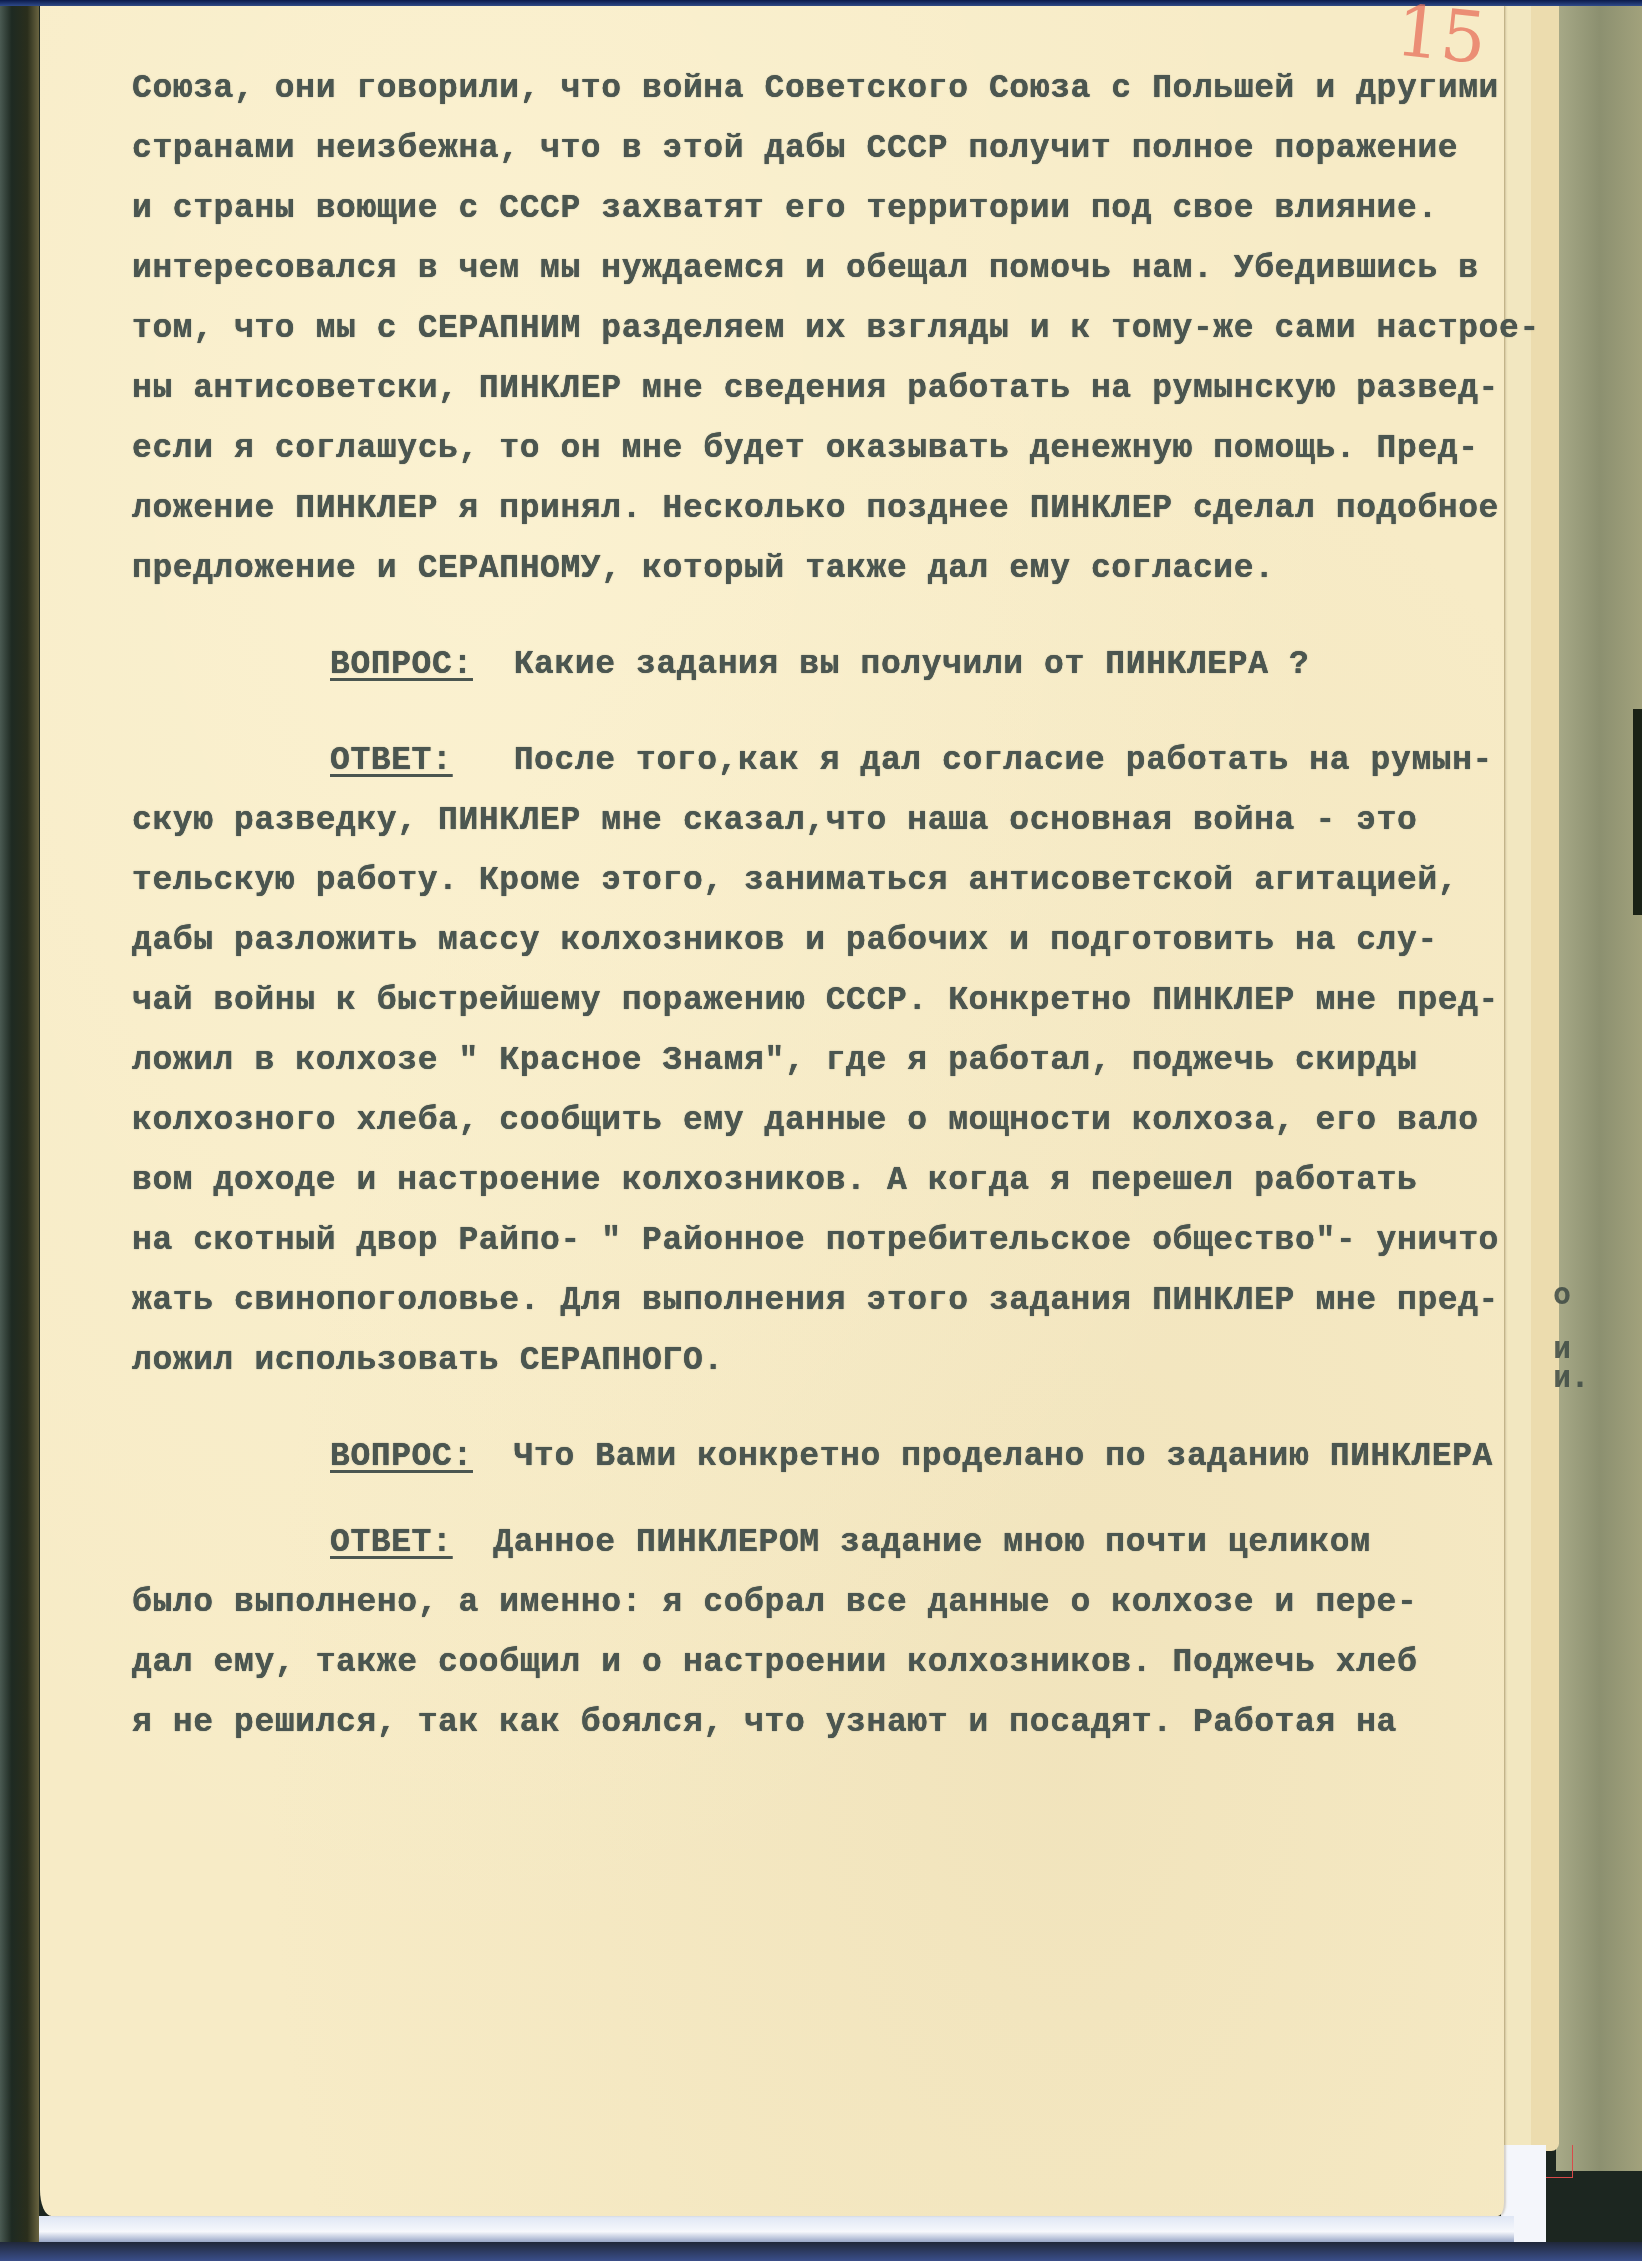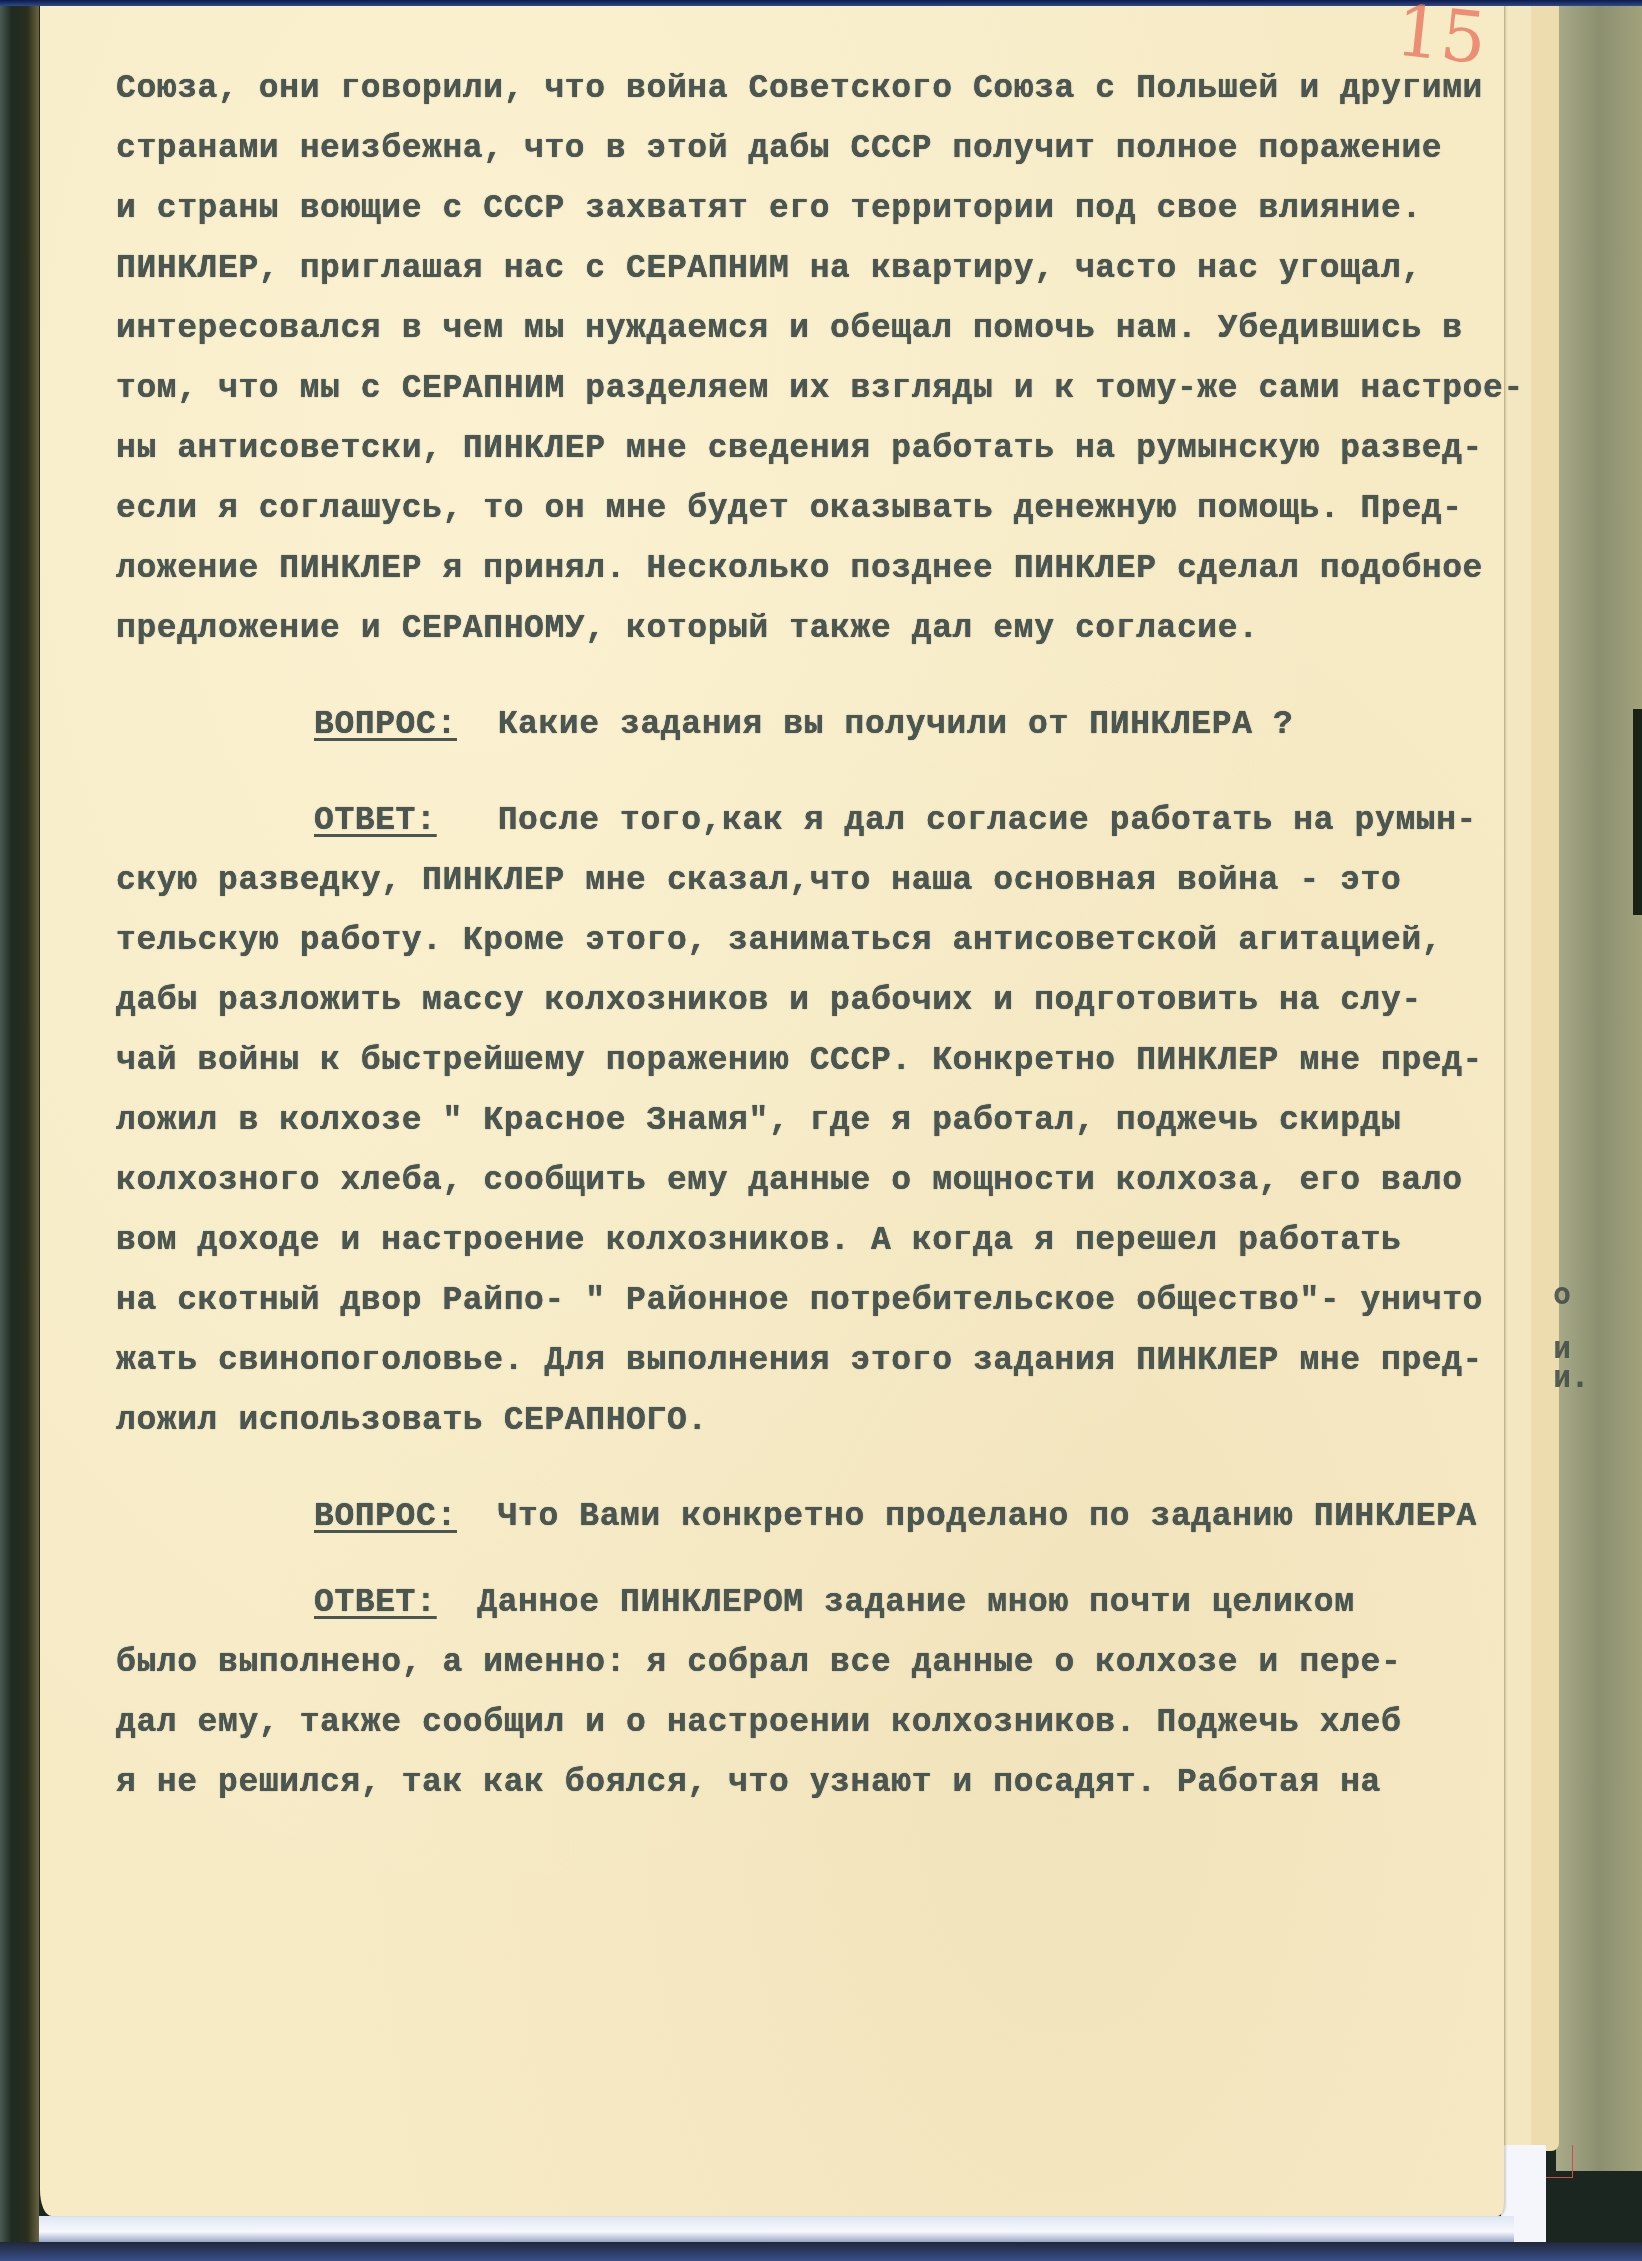--- a/index.html
+++ b/index.html
@@ -61,21 +61,21 @@
     border-bottom-left-radius: 11.6px 26px;
     border-bottom-right-radius: 6.4px 13px;
     box-shadow: 1.3px 0 1.9px rgba(120,100,60,0.25);
   }
   .page-number {
     position: absolute; left: 1356px; top: -13px;
     font-family: "DejaVu Serif", serif; font-size: 71px; color: #e8705a;
     opacity: 0.75; transform: rotate(6deg);
   }
   .text {
-    position: absolute; left: 116px; top: 59px; width: 1372px;
+    position: absolute; left: 132px; top: 59px; width: 1372px;
     font-family: "Liberation Mono", "DejaVu Sans Mono", monospace;
     font-weight: bold; font-size: 33px; line-height: 60px;
     color: #4b5650; letter-spacing: 0.6px;
     text-shadow: 0 0 1.3px rgba(60,70,65,0.6), 0 0 0.6px rgba(60,70,65,0.8);
   }
   .line { white-space: pre; display: block; height: 60px; }
   .gap { height: 36px; }
   .gap-sm { height: 26px; }
   .indent { padding-left: 198px; }
   .label { text-decoration: underline; text-decoration-thickness: 3.2px; text-underline-offset: 5.2px; margin-top: 38px; }
@@ -99,21 +99,20 @@
 <div class="scanner-top"></div>
 
 <div class="page">
   <div class="page-number">15</div>
 </div>
 
 <div class="text">
   <span class="line">Союза, они говорили, что война Советского Союза с Польшей и другими</span>
   <span class="line">странами неизбежна, что в этой дабы СССР получит полное поражение</span>
   <span class="line">и страны воющие с СССР захватят его территории под свое влияние.</span>
-  <span class="line">ПИНКЛЕР, приглашая нас с СЕРАПНИМ на квартиру, часто нас угощал,</span>
   <span class="line">интересовался в чем мы нуждаемся и обещал помочь нам. Убедившись в</span>
   <span class="line">том, что мы с СЕРАПНИМ разделяем их взгляды и к тому-же сами настрое-</span>
   <span class="line">ны антисоветски, ПИНКЛЕР мне сведения работать на румынскую развед-</span>
   <span class="line">если я соглашусь, то он мне будет оказывать денежную помощь. Пред-</span>
   <span class="line">ложение ПИНКЛЕР я принял. Несколько позднее ПИНКЛЕР сделал подобное</span>
   <span class="line">предложение и СЕРАПНОМУ, который также дал ему согласие.</span>
 
   <div class="gap"></div>
   <span class="line indent"><span class="label">ВОПРОС:</span>  <span>Какие задания вы получили от ПИНКЛЕРА ?</span></span>
 

